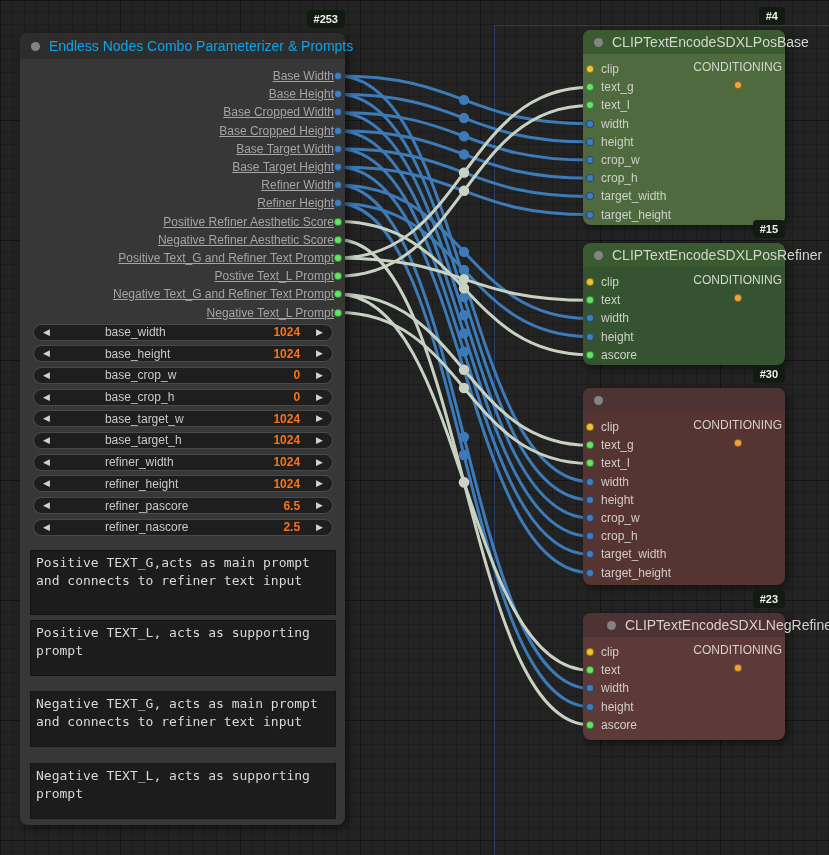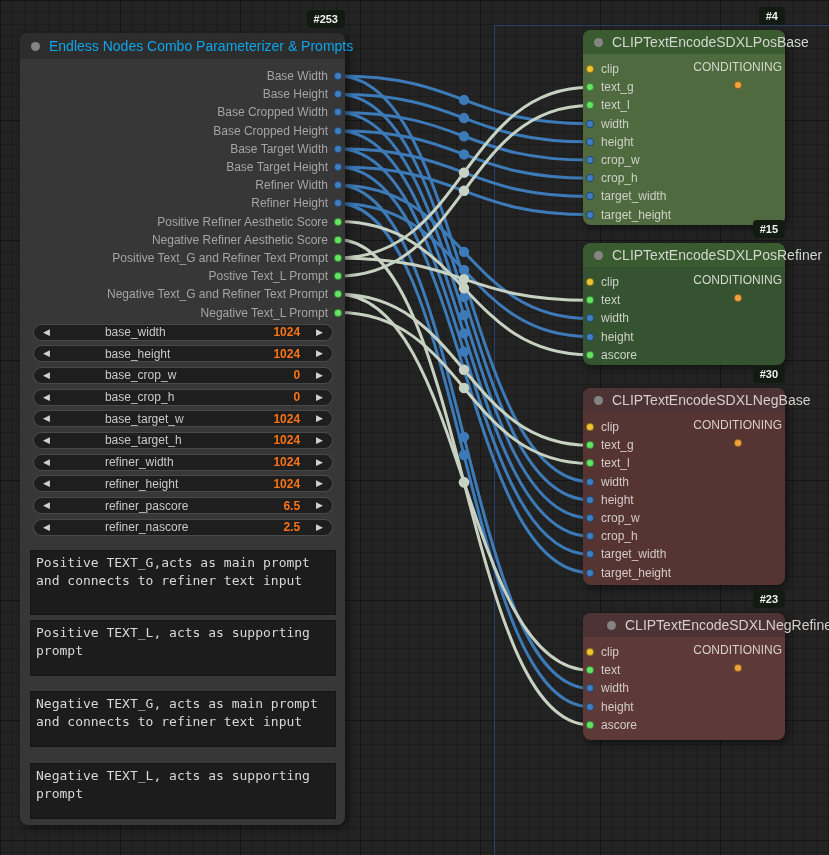--- a/index.html
+++ b/index.html
@@ -42,21 +42,21 @@
   }
 
   
   .node-combo { left: 20px; top: 33px; width: 325px; height: 792px; background: #373737; }
   .node-combo .node-header { background: #2d2d2d; }
   .node-combo .node-title { color: #0ea5e9; }
 
   .out-list { position: absolute; top: 34px; left: 0; right: 0; }
   .out-row {
     height: 18.2px; display: flex; align-items: center; justify-content: flex-end;
-    gap: 6px; padding-right: 3px; font-size: 12px; color: #a4a4a4;
+    padding-right: 3px; font-size: 12px; color: #a4a4a4; text-decoration: underline;
   }
   .dot { width: 8px; height: 8px; border-radius: 50%; flex: none; border: 1px solid rgba(0,0,0,.4); }
   .dot.blue   { background: #3f7ec2; }
   .dot.green  { background: #63e463; }
   .dot.yellow { background: #eec52f; }
   .dot.orange { background: #f0a33c; }
 
   .widget-list { position: absolute; top: 290.5px; left: 13px; right: 12px; }
   .widget {
     height: 17px; margin-bottom: 4.7px; border-radius: 9px;
@@ -380,21 +380,20 @@
         <span class="dot green"></span>
         <span>ascore</span>
       </div>
   </div>
 </div>
 
 <div class="node clip-node node-negbase neg">
   <div class="badge">#30</div>
   <div class="node-header">
     <span class="title-dot"></span>
-    <span class="node-title">CLIPTextEncodeSDXLNegBase</span>
   </div>
   <div class="cond-out">
     <span>CONDITIONING</span>
     <span class="dot orange"></span>
   </div>
   <div class="in-list">
     <div class="in-row">
         <span class="dot yellow"></span>
         <span>clip</span>
       </div>

